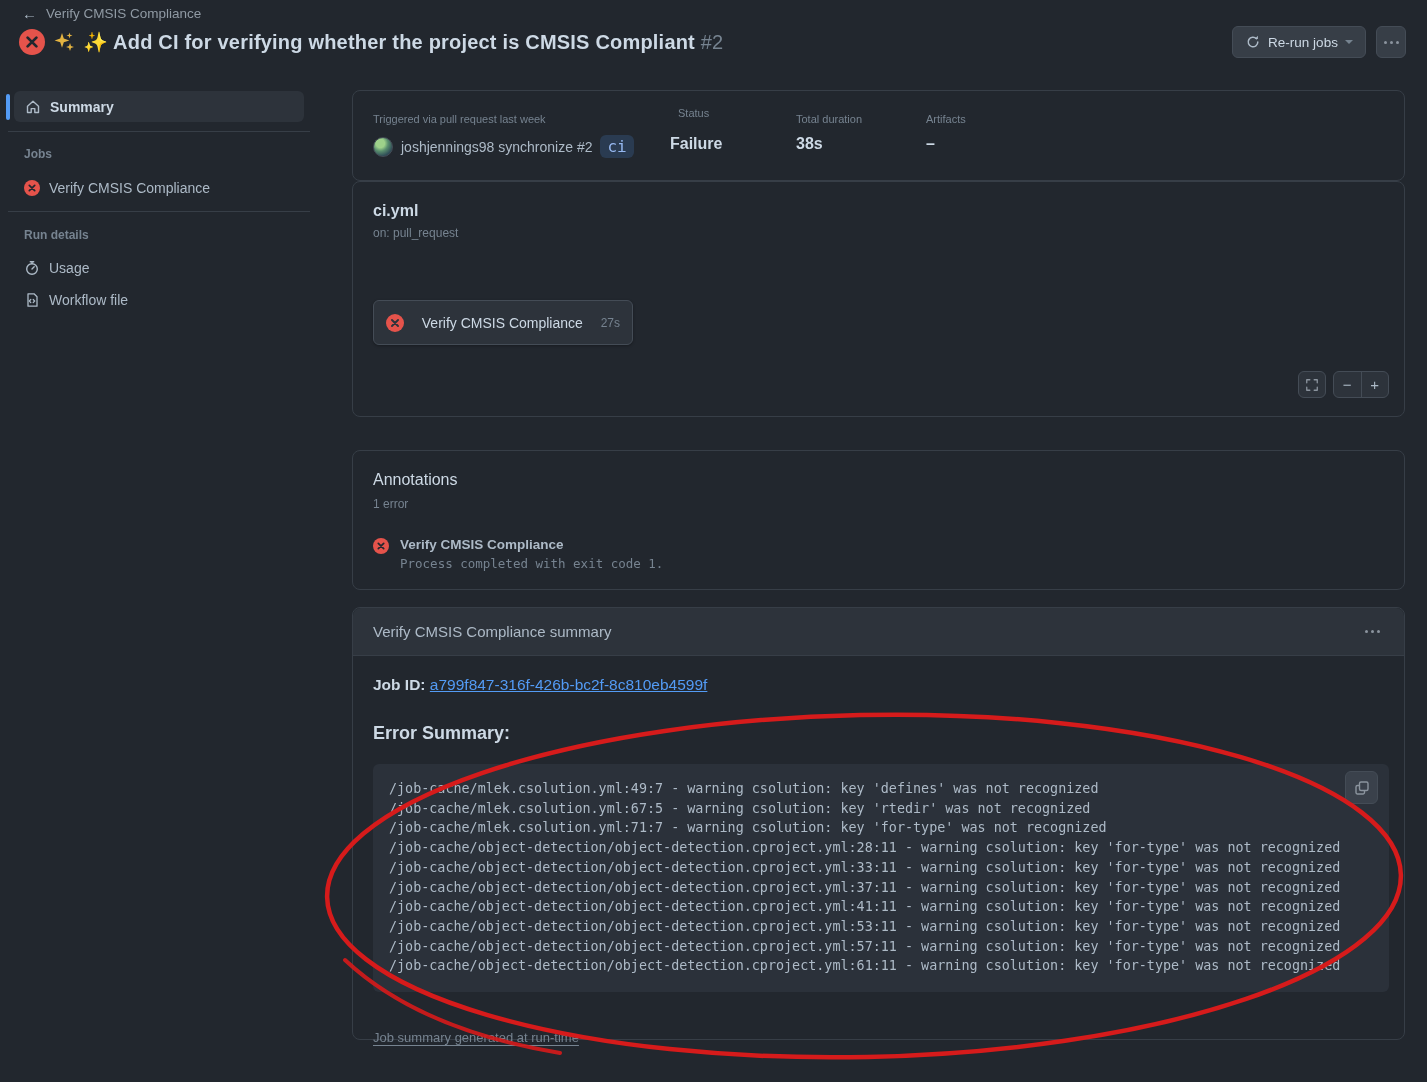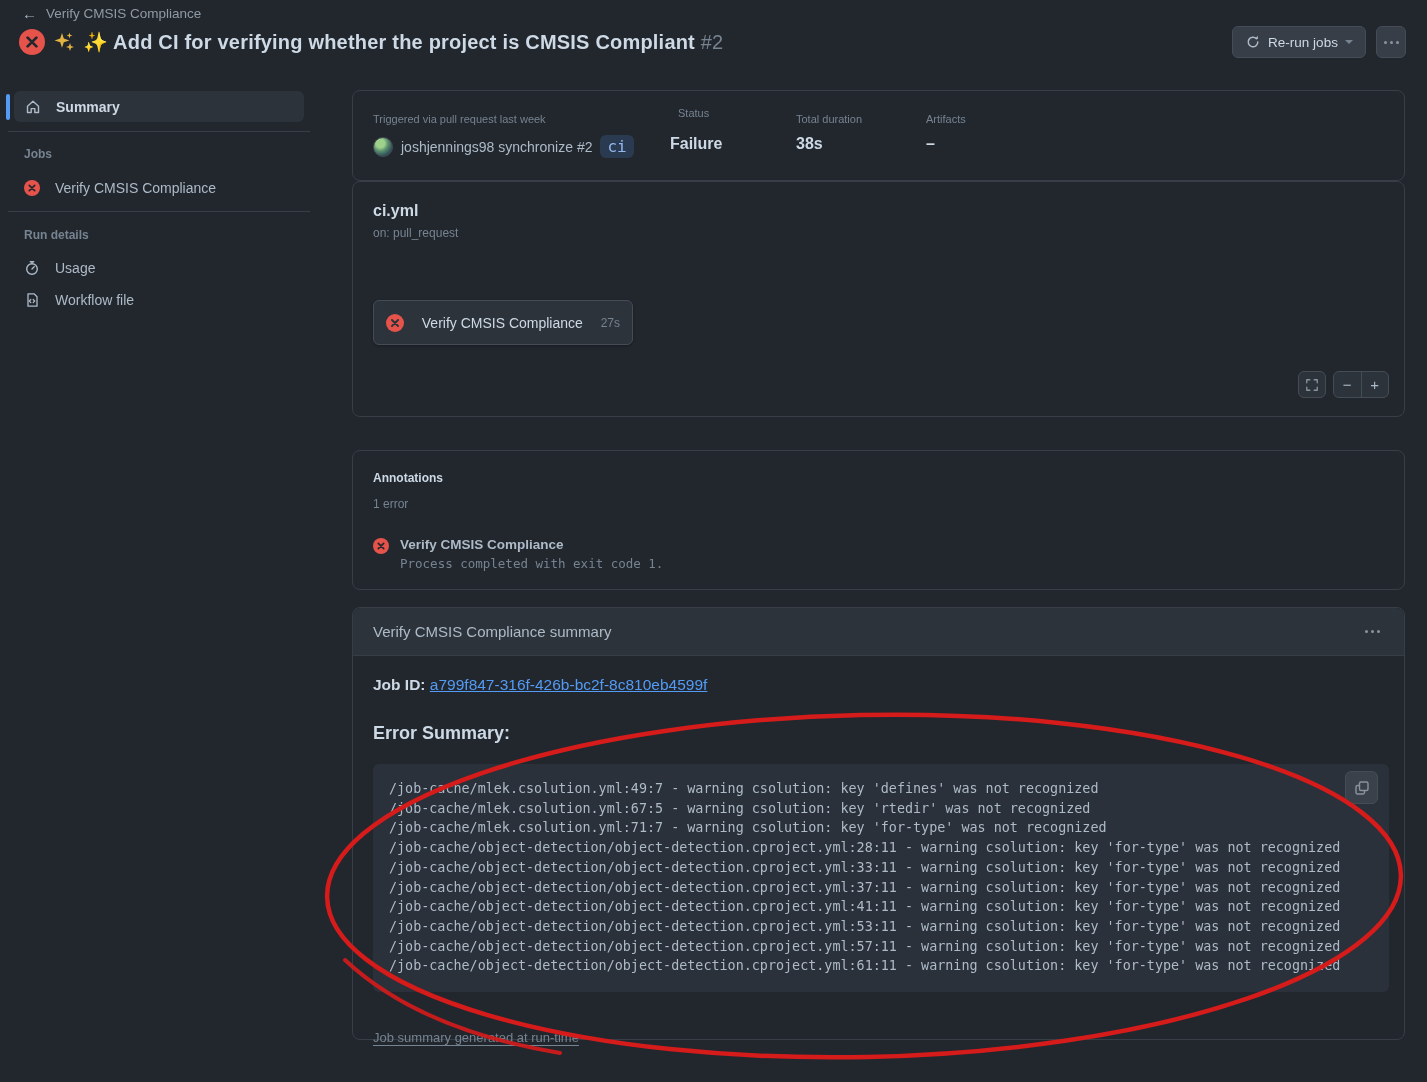--- a/index.html
+++ b/index.html
@@ -25,21 +25,21 @@
          color:#cdd9e5; font-size:13.5px; cursor:pointer; }
   .rerun-btn { position:absolute; left:1232px; top:26px; width:134px; height:32px; }
   .kebab-btn { position:absolute; left:1376px; top:26px; width:30px; height:32px; }
   .dots { display:flex; gap:3px; align-items:center; }
   .dots i { width:3px; height:3px; border-radius:50%; background:#8b949e; }
   .caret-down { width:0; height:0; border-left:4px solid transparent; border-right:4px solid transparent;
                 border-top:4px solid #768390; }
 
   
   .sidebar-accent { position:absolute; left:6px; top:94px; width:4px; height:26px; border-radius:2px; background:#539bf5; }
-  .sb-item { position:absolute; display:flex; align-items:center; gap:15px; cursor:pointer; }
+  .sb-item { position:absolute; display:flex; align-items:center; gap:9px; cursor:pointer; }
   .sb-summary { left:14px; top:91px; width:290px; height:31px; background:#2d333b; border-radius:6px; padding-left:11px; }
   .sb-summary span.lbl { font-size:14px; font-weight:bold; color:#cdd9e5; }
   .sb-divider { position:absolute; left:8px; width:302px; height:0; border-top:1px solid #373e47; }
   .sb-heading { position:absolute; left:24px; font-size:12px; font-weight:bold; color:#768390; }
   .sb-job { left:14px; top:174px; width:290px; height:28px; padding-left:10px; font-size:14px; color:#adbac7; }
   .sb-run-item { width:290px; height:26px; padding-left:10px; font-size:14px; color:#adbac7; }
 
   
   .panel { position:absolute; left:352px; width:1053px; border:1px solid #373e47; border-radius:8px; background:#22272e; }
   .panel-info { top:90px; height:91px; }
@@ -65,21 +65,21 @@
   .job-node .job-duration { font-size:12px; color:#768390; }
   .graph-ctrl { position:absolute; background:#2d333b; border:1px solid #444c56; border-radius:6px;
                 display:flex; align-items:center; justify-content:center; color:#768390; cursor:pointer; }
   .fs-btn { left:945px; top:189px; width:28px; height:27px; }
   .zoom-group { position:absolute; left:980px; top:189px; width:56px; height:27px; background:#2d333b;
                 border:1px solid #444c56; border-radius:6px; display:flex; }
   .zoom-group .zbtn { flex:1; display:flex; align-items:center; justify-content:center;
                       color:#adbac7; font-size:15px; cursor:pointer; }
   .zoom-group .zsep { width:1px; background:#444c56; }
 
-  .ann-title { position:absolute; left:20px; top:20px; font-size:12px; font-weight:bold; color:#cdd9e5; }
+  .ann-title { position:absolute; left:20px; top:20px; font-size:16px; font-weight:normal; color:#cdd9e5; }
   .ann-count { position:absolute; left:20px; top:46px; font-size:12px; color:#768390; }
   .ann-item { position:absolute; left:20px; top:86px; display:flex; gap:11px; }
   .ann-job { font-size:13.5px; font-weight:bold; color:#adbac7; }
   .ann-msg { margin-top:4px; font-size:12.5px; color:#768390; }
 
   .summary-header { position:absolute; left:0; top:0; right:0; height:48px; background:#2d333b;
                     border-bottom:1px solid #373e47; border-radius:8px 8px 0 0;
                     display:flex; align-items:center; padding:0 20px; }
   .summary-title { font-size:15px; color:#adbac7; flex:1; }
   .summary-kebab { cursor:pointer; padding:4px; }

